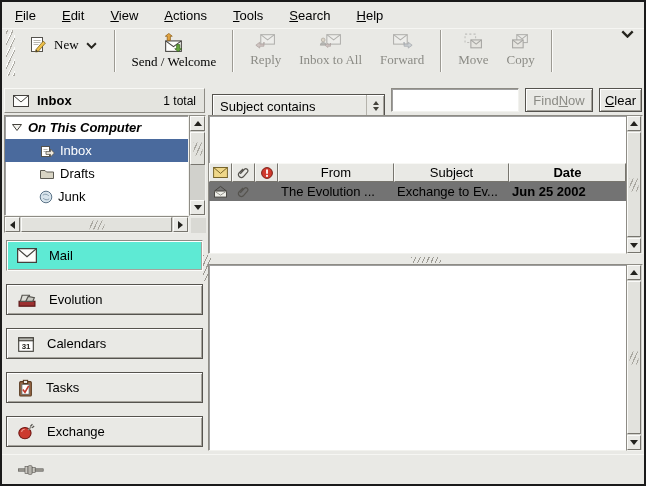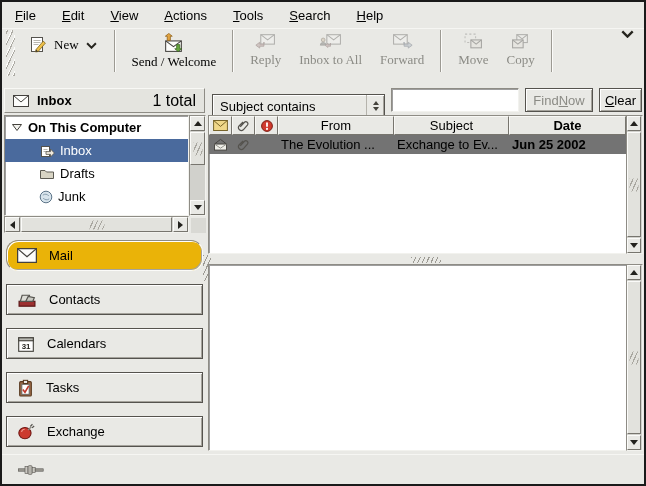--- a/index.html
+++ b/index.html
@@ -40,27 +40,27 @@
   .tb-overflow { margin-left:auto; margin-right:6px; }
 
   
   #left-panel  { position:absolute; top:82px; left:0; width:205px; bottom:30px; }
   #right-panel { position:absolute; top:82px; left:205px; right:0; bottom:30px; }
 
   
   #folder-titlebar { position:absolute; top:4px; left:2px; right:2px; height:25px;
     background:#e4e4df; display:flex; align-items:center; padding:0 8px; gap:8px; }
   #folder-titlebar .title { font-weight:bold; }
-  #folder-titlebar .count { margin-left:auto; font-size:16px; }
+  #folder-titlebar .count { margin-left:auto; font-size:12px; }
 
   
   #tree-wrap { position:absolute; top:31px; left:2px; right:1px; height:118px; }
   #tree-view { position:absolute; left:0; top:0; right:17px; bottom:17px; overflow:hidden; }
   .tree-row { display:flex; align-items:center; height:23px; gap:5px; padding-left:6px; }
-  .tree-row.root { font-weight:bold; }
+  .tree-row.root { font-weight:bold;font-style:italic; }
   .tree-row.child { padding-left:34px; }
   .tree-row.selected { background:#4a6a9d; color:#fff; }
 
   
   .vscroll { position:absolute; width:17px; background:#d1d1cc;
     border:1px solid; border-color:#8e8c85 #f2f2ee #f2f2ee #8e8c85; }
   .hscroll { position:absolute; height:17px; background:#d1d1cc;
     border:1px solid; border-color:#8e8c85 #f2f2ee #f2f2ee #8e8c85; }
   .sb-btn { position:absolute; width:15px; height:15px; background:#e9e9e5;
     border:1px solid; border-color:#fbfbf9 #77756e #77756e #fbfbf9;
@@ -74,21 +74,21 @@
   .tri-up    { width:0; height:0; border-left:4px solid transparent; border-right:4px solid transparent; border-bottom:5px solid #23221e; }
   .tri-down  { width:0; height:0; border-left:4px solid transparent; border-right:4px solid transparent; border-top:5px solid #23221e; }
   .tri-left  { width:0; height:0; border-top:4px solid transparent; border-bottom:4px solid transparent; border-right:5px solid #23221e; }
   .tri-right { width:0; height:0; border-top:4px solid transparent; border-bottom:4px solid transparent; border-left:5px solid #23221e; }
   .sb-corner { position:absolute; right:0; bottom:0; width:15px; height:15px; background:#d9d9d4; }
 
   
   #switcher { position:absolute; top:156px; left:4px; right:4px;
     display:flex; flex-direction:column; gap:13px; }
   .sw-btn { height:31px; display:flex; align-items:center; gap:12px; padding:0 10px; }
-  .sw-btn.active { background:#eab308; border-color:#8e8c85 #fbfbf9 #fbfbf9 #8e8c85;border-radius:12px; }
+  .sw-btn.active { background:#5eead4; border-color:#8e8c85 #fbfbf9 #fbfbf9 #8e8c85; }
 
   
   #vpane-grip { position:absolute; left:201px; top:253px; width:8px; height:26px;
     background:repeating-linear-gradient(115deg,#9c9a93 0 1px,transparent 1px 4px); }
 
   
   #search-row { position:absolute; top:4px; left:0; right:0; height:25px; }
   #search-combo { position:absolute; left:5px; width:173px; top:6px; height:24px;
     display:flex; align-items:center; padding-left:7px; }
   #search-combo .spin { margin-left:auto; height:100%; width:18px;
@@ -100,21 +100,21 @@
     font:13px "Liberation Sans",sans-serif; padding:0 4px; outline:none; }
   #find-now-btn { position:absolute; left:318px; width:68px; top:0; height:24px;
     display:flex; align-items:center; justify-content:center; color:#8b8b85; }
   #clear-btn { position:absolute; left:392px; width:43px; top:0; height:24px;
     display:flex; align-items:center; justify-content:center; }
   #find-now-btn u, #clear-btn u { text-decoration:underline; }
 
   
   #list-wrap { position:absolute; top:31px; left:1px; right:1px; height:139px; }
   #list-view { position:absolute; left:0; top:0; right:16px; bottom:0; overflow:hidden; }
-  #list-header { display:flex; height:19px; }
+  #list-header { display:flex; height:19px;margin-top:47px; }
   .hdr-cell { background:#e9e9e5; border:1px solid; border-color:#f8f8f5 #77756e #77756e #f8f8f5;
     display:flex; align-items:center; justify-content:center; height:19px; overflow:hidden; }
   .hdr-cell.icon { width:23px; flex:none; }
   .c-from { width:116px; flex:none; }
   .c-subject { width:115px; flex:none; }
   .c-date { flex:1;font-weight:bold; }
   .msg-row { display:flex; height:19px; align-items:center; background:#737373; }
   .msg-cell { display:flex; align-items:center; height:19px; padding:0 3px; overflow:hidden; white-space:nowrap; }
   .msg-cell.icon { width:23px; flex:none; justify-content:center; padding:0; }
 
@@ -386,21 +386,21 @@
       <div class="sw-btn btn3d active">
         <svg class="ic" width="20" height="15">
             <use href="#s-env"></use>
           </svg>
         <span>Mail</span>
       </div>
       <div class="sw-btn btn3d">
         <svg class="ic" width="20" height="17">
             <use href="#s-contacts"></use>
           </svg>
-        <span>Contacts</span>
+        <span>Evolution</span>
       </div>
       <div class="sw-btn btn3d">
         <svg class="ic" width="18" height="18">
             <use href="#s-cal"></use>
           </svg>
         <span>Calendars</span>
       </div>
       <div class="sw-btn btn3d">
         <svg class="ic" width="17" height="18">
             <use href="#s-tasks"></use>

